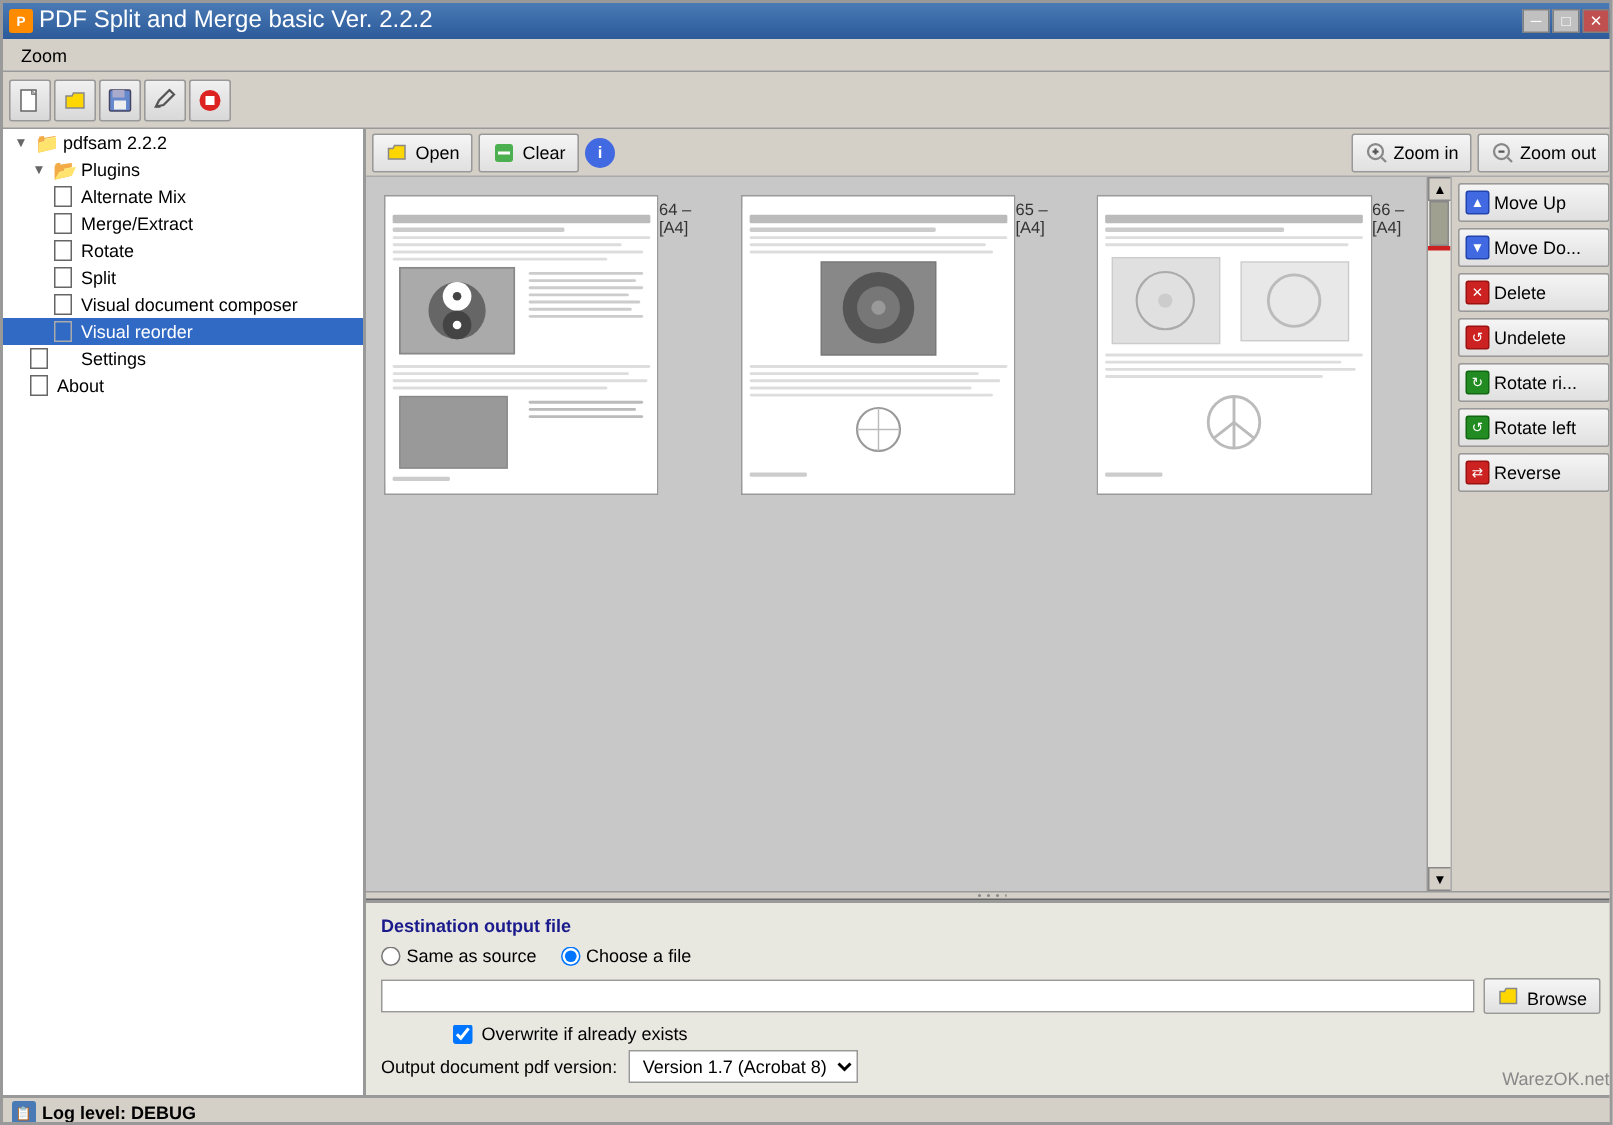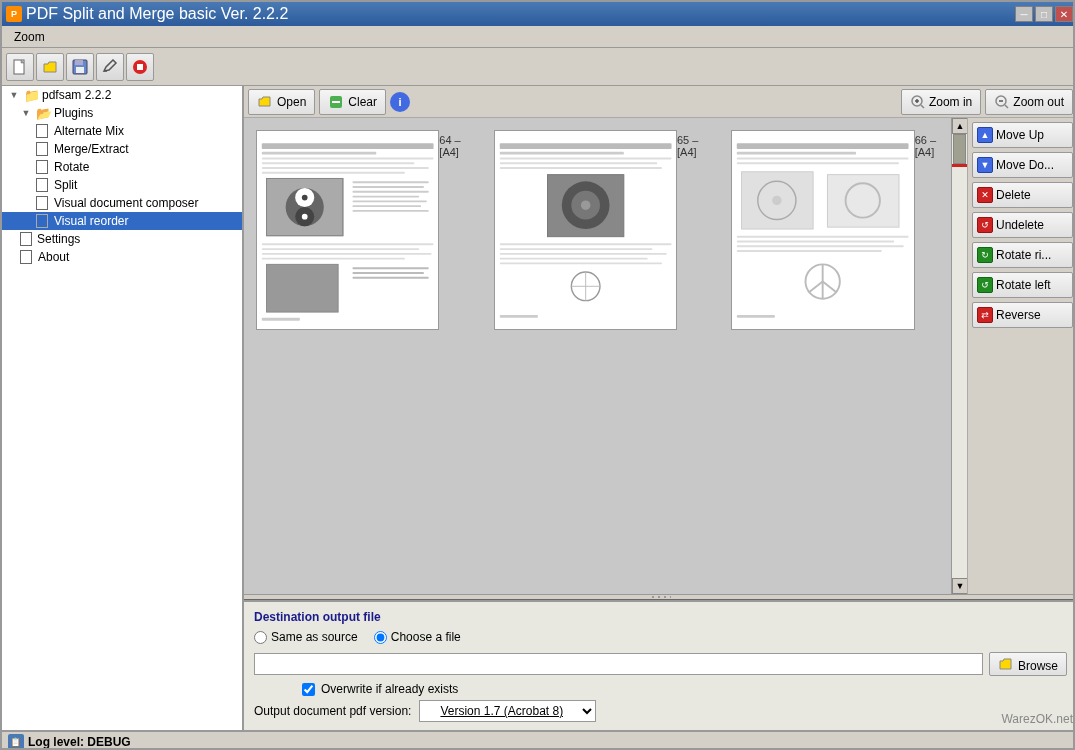--- a/index.html
+++ b/index.html
@@ -223,22 +223,21 @@
       align-items: flex-end;
       gap: 4px;
       height: 24px;
     }
     .checkbox-row { display: flex; align-items: flex-end; gap: 6px; margin-bottom: 4px; margin-left: 48px; }
     .pdf-version-row { display: flex; align-items: center; gap: 8px; margin-top: 4px; }
     .pdf-select {
       border: 1px solid #999;
       background: white;
       height: 22px;
-      padding: 0 16px;
-      text-decoration: underline;
+      padding: 0 4px;
     }
 
     
     .splitter-h {
       height: 6px;
       background: #d4d0c8;
       border-top: 1px solid #999;
       border-bottom: 1px solid #666;
       cursor: ns-resize;
       display: flex;
@@ -392,21 +391,21 @@
             <span class="file-icon" style="background:#316ac5; border-color:#aaa;"></span>
           </span>
         <span style="margin-left:2px;">Visual reorder</span>
       </div>
 
       <div class="tree-item">
         <span class="tree-indent" style="width:16px;"></span>
         <span class="tree-icon">
             <span class="file-icon"></span>
           </span>
-        <span style="margin-left:1px;">Settings</span>
+        <span style="margin-left:18px;">Settings</span>
       </div>
 
       <div class="tree-item">
         <span class="tree-indent" style="width:16px;"></span>
         <span class="tree-icon">
             <span class="file-icon"></span>
           </span>
         <span style="margin-left:2px;">About</span>
       </div>
     </div>

